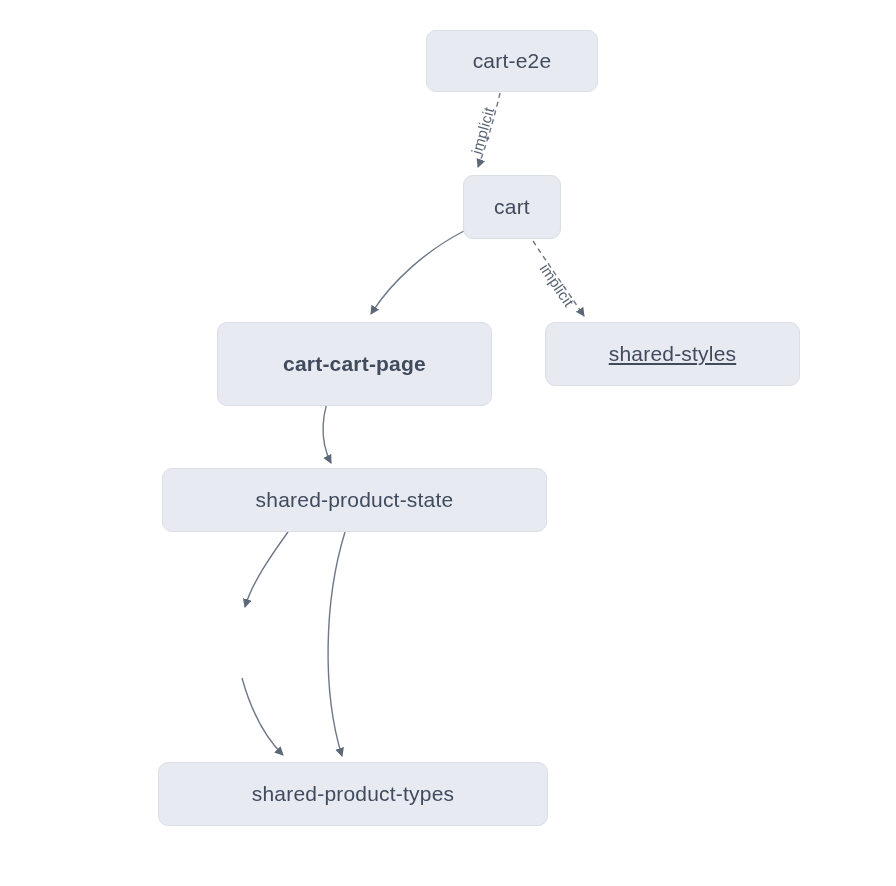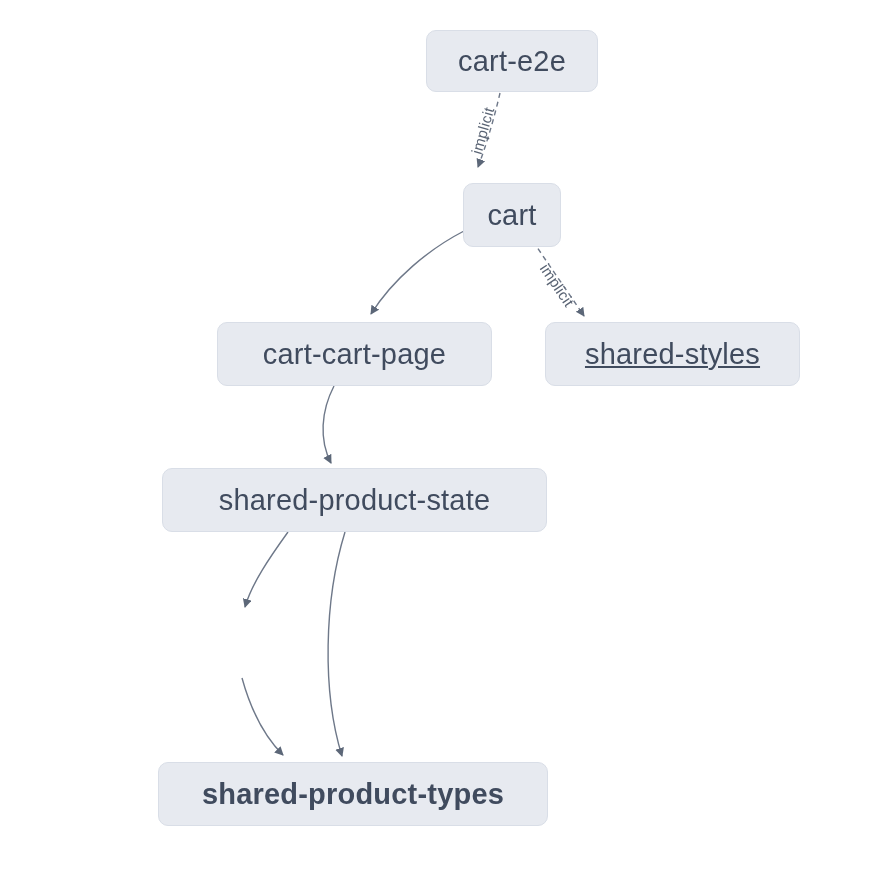--- a/index.html
+++ b/index.html
@@ -35,21 +35,21 @@
   .node {
     position: absolute;
     box-sizing: border-box;
     display: flex;
     align-items: center;
     justify-content: center;
     background: var(--node-fill, #e7eaf0);
     border: 1px solid var(--node-border, #d9dee7);
     border-radius: 10px;
     color: var(--node-text, #404b5e);
-    font-size: 29px;
+    font-size: 21px;
     letter-spacing: 0.2px;
     white-space: nowrap;
     cursor: pointer;
     pointer-events: auto;
     user-select: none;
   }
   .edge {
     fill: none;
     stroke: var(--edge-color, #6e7889);
     stroke-width: 1.4;
@@ -83,19 +83,19 @@
       <path d="M464,231 C429,249 393,279 371,314" class="edge solid" marker-end="url(#arrow)"></path>
       <path d="M533,241 C550,267 568,292 584,316" class="edge dashed" marker-end="url(#arrow)"></path>
       <text class="edge-label" transform="translate(556,286) rotate(56)">implicit</text>
       <path d="M334,386 C321,411 319,440 331,463" class="edge solid" marker-end="url(#arrow)"></path>
       <path d="M288,532 C270,557 252,583 245,607" class="edge solid" marker-end="url(#arrow)"></path>
       <path d="M345,532 C324,600 322,692 342,756" class="edge solid" marker-end="url(#arrow)"></path>
       <path d="M242,678 C250,707 264,736 283,755" class="edge solid" marker-end="url(#arrow)"></path>
     </svg>
   <div id="nodes">
       <div class="node" style="left: 426px; top: 30px; width: 172px; height: 62px;">cart-e2e</div>
-      <div class="node" style="left: 463px; top: 175px; width: 98px; height: 64px; margin-top: 8px;">cart</div>
-      <div class="node" style="left: 217px; top: 322px; width: 275px; height: 64px;">cart-cart-page</div>
+      <div class="node" style="left: 463px; top: 175px; width: 98px; height: 64px;">cart</div>
+      <div class="node" style="left: 217px; top: 322px; width: 275px; height: 84px; font-weight: bold;">cart-cart-page</div>
       <div class="node" style="left: 545px; top: 322px; width: 255px; height: 64px; text-decoration: underline;">shared-styles</div>
       <div class="node" style="left: 162px; top: 468px; width: 385px; height: 64px;">shared-product-state</div>
-      <div class="node" style="left: 158px; top: 762px; width: 390px; height: 64px; font-weight: bold;">shared-product-types</div>
+      <div class="node" style="left: 158px; top: 762px; width: 390px; height: 64px;">shared-product-types</div>
     </div>
 </div>
 
 </body></html>

